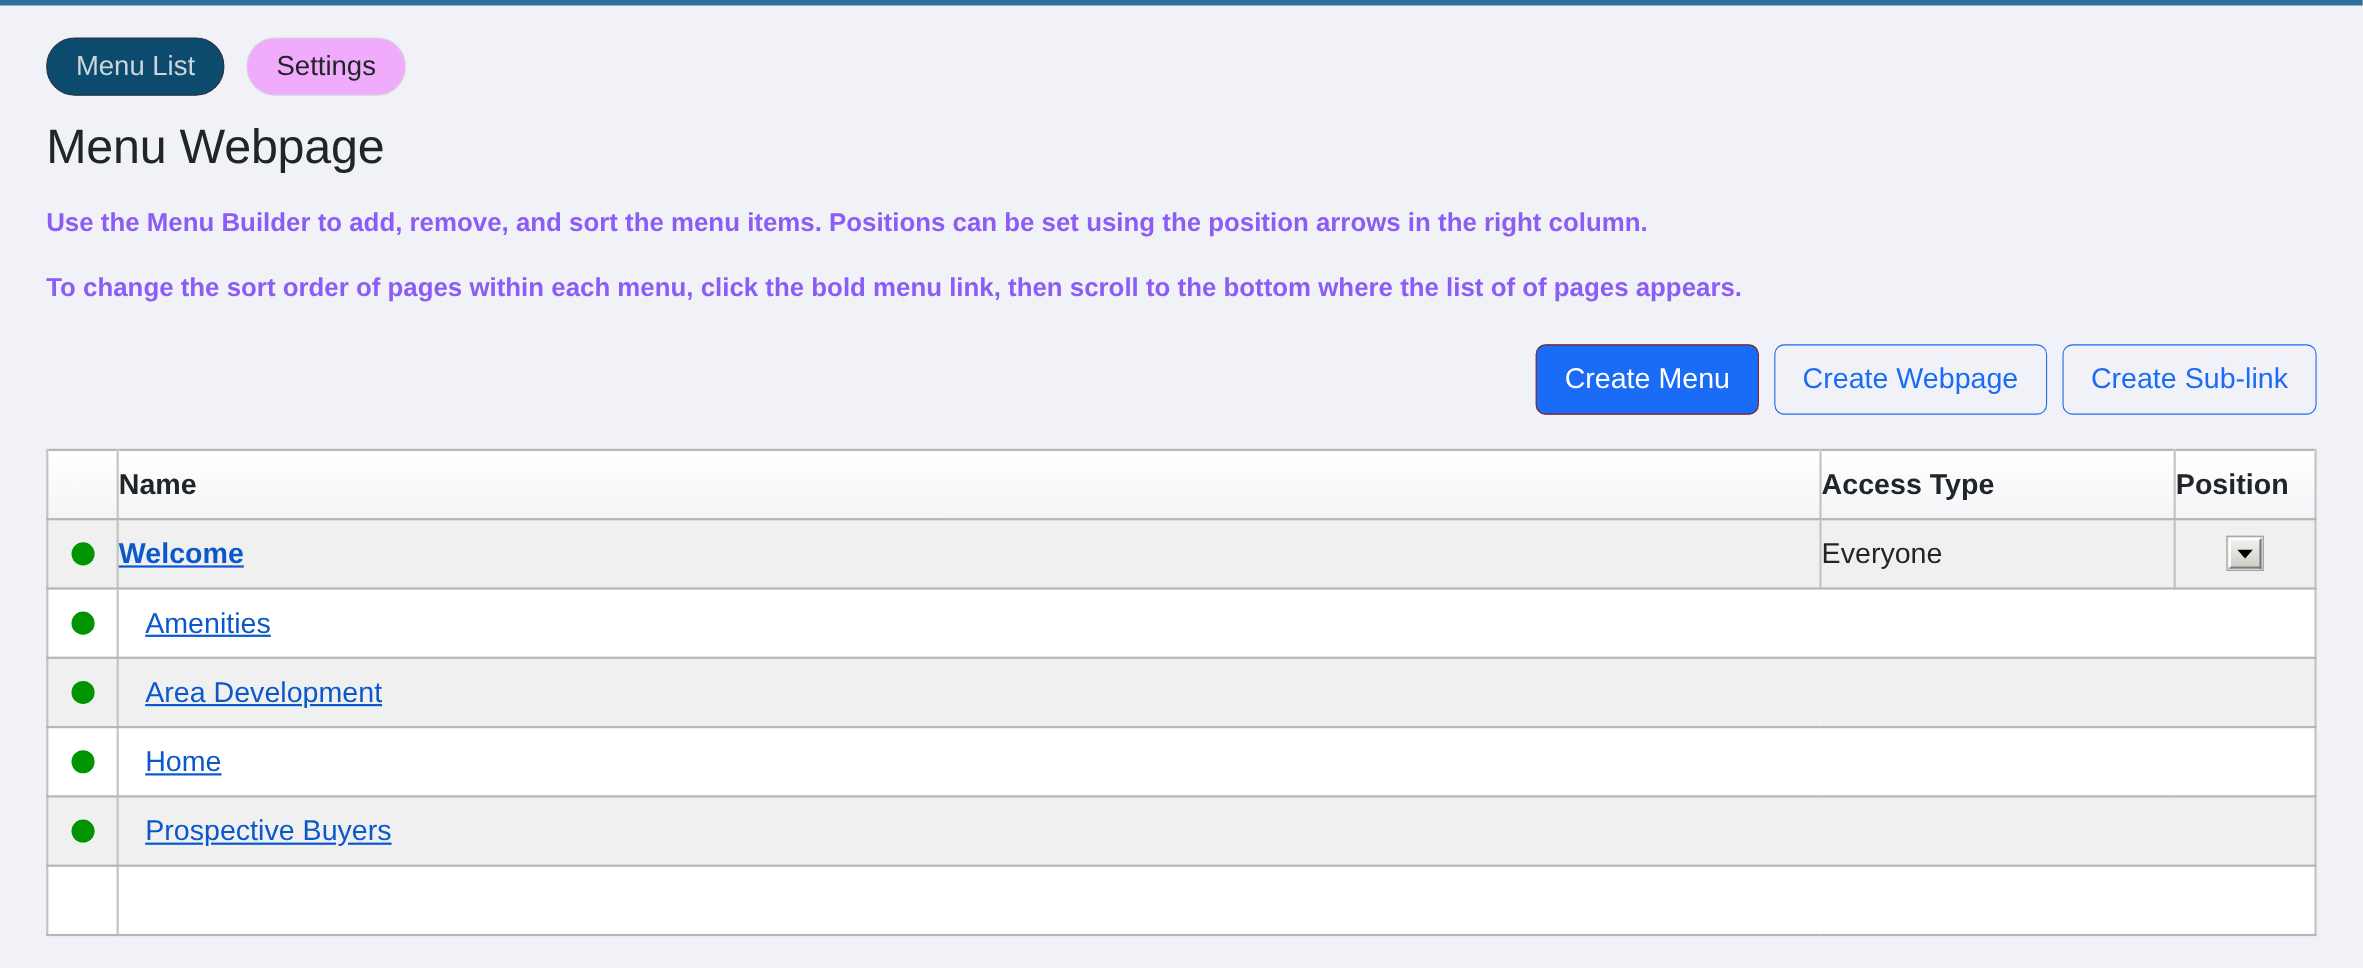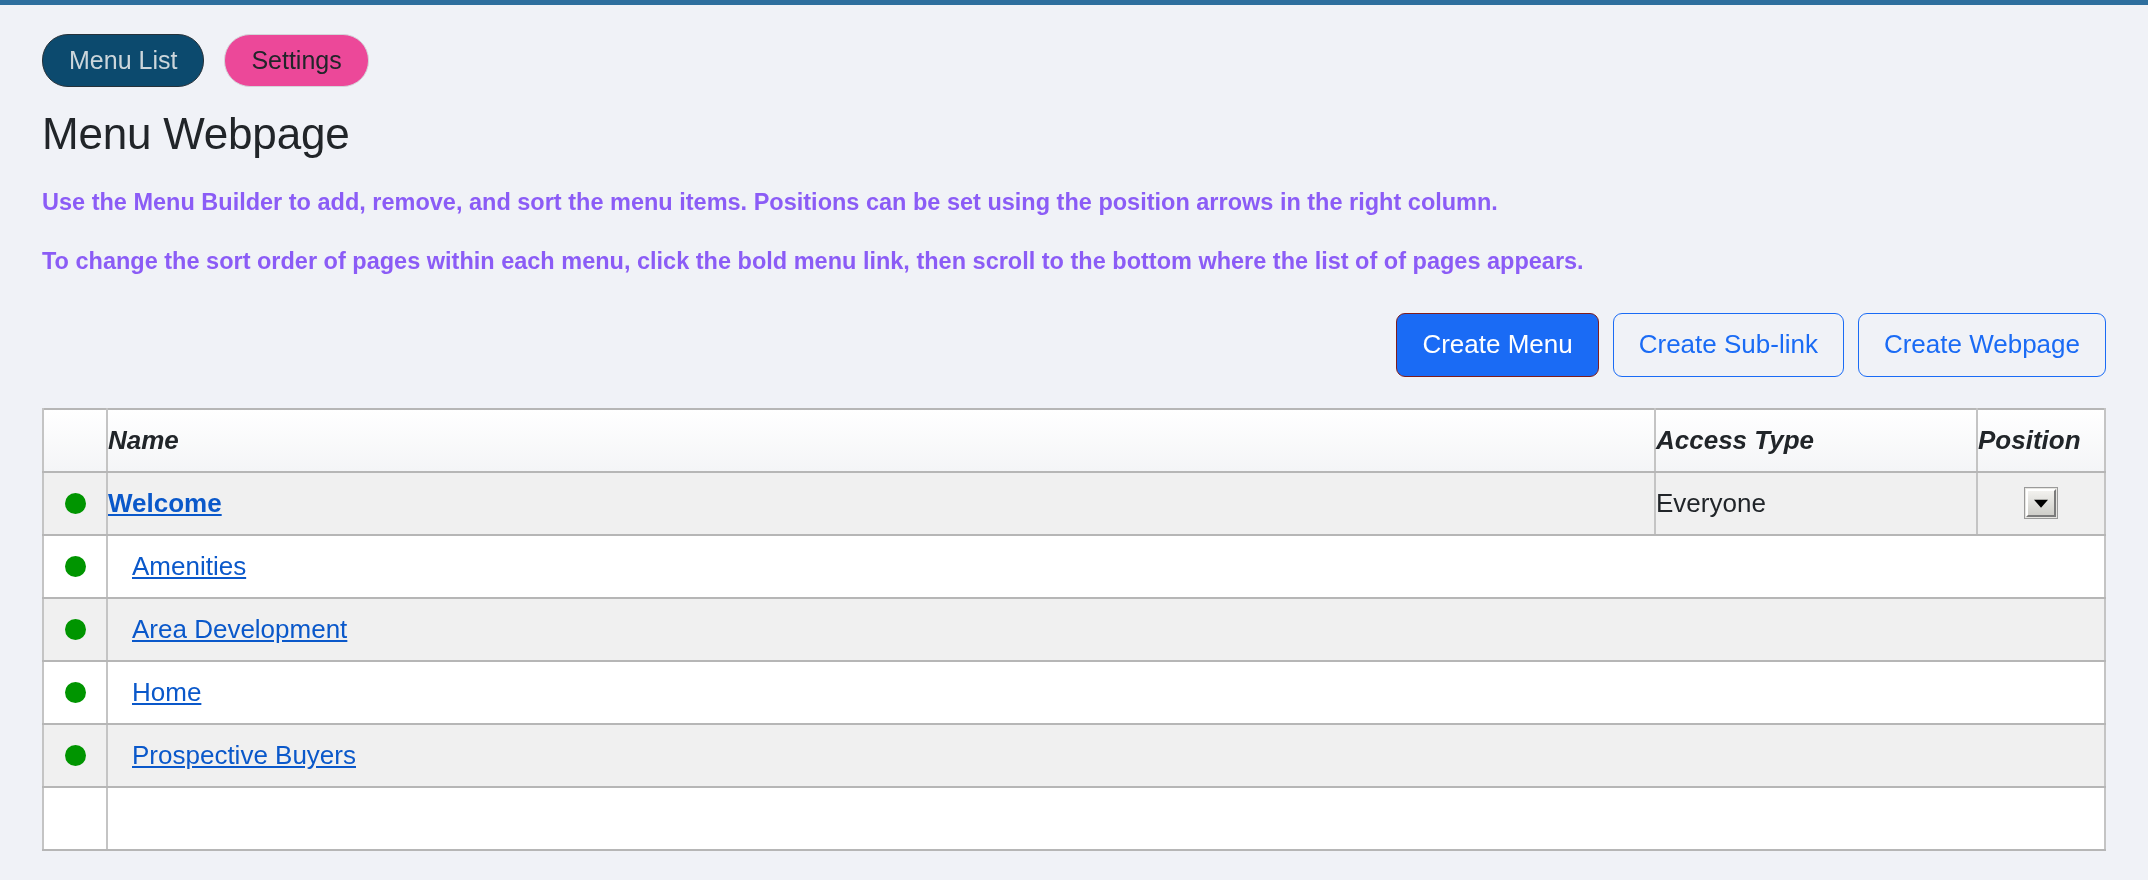--- a/index.html
+++ b/index.html
@@ -45,21 +45,21 @@
     box-sizing: border-box;
     white-space: nowrap;
     font-family: "Liberation Sans", sans-serif;
   }
   .tab.active {
     background: #0c4a6e;
     color: #ccd6db;
     border: 1px solid #26323a;
   }
   .tab.inactive {
-    background: #ec4899;
+    background: #f0abfc;
     color: #212529;
     border: 1px solid #d3d6da;
   }
 
   
   .page-title {
     font-size: 44px;
     font-weight: 400;
     color: #212529;
     margin: 22px 0 0 0;
@@ -123,21 +123,20 @@
     background: linear-gradient(to bottom, #ffffff 0%, #f4f5f7 100%);
     font-size: 26px;
     font-weight: bold;
     text-align: left;
     color: #212529;
     height: 63px;
     border-right: 2px solid #c4c4c4;
     border-left: 2px solid #c4c4c4;
     padding-left: 16px;
     box-sizing: border-box;
-    font-style: italic;
   }
   thead th.col-dot {
     padding-left: 0;
     border-right: 2px solid #c4c4c4;
   }
 
   .col-dot   { width: 64px; }
   .col-name  { width: auto; }
   .col-access{ width: 322px; }
   .col-pos   { width: 128px; }
@@ -243,24 +242,24 @@
   <h1 class="page-title">Menu Webpage</h1>
 
   <p class="para">Use the Menu Builder to add, remove, and sort the menu items. Positions can be set using the position arrows in the right column.</p>
   <p class="para second">To change the sort order of pages within each menu, click the bold menu link, then scroll to the bottom where the list of of pages appears.</p>
 
   <div class="actions">
     <div class="btn btn-primary">
       <span>Create Menu</span>
     </div>
     <div class="btn btn-outline">
+      <span>Create Webpage</span>
+    </div>
+    <div class="btn btn-outline">
       <span>Create Sub-link</span>
-    </div>
-    <div class="btn btn-outline">
-      <span>Create Webpage</span>
     </div>
   </div>
 
   <div class="table-wrap">
     <table class="menu-table">
       <colgroup>
         <col class="col-dot">
         <col class="col-name">
         <col class="col-access">
         <col class="col-pos">

